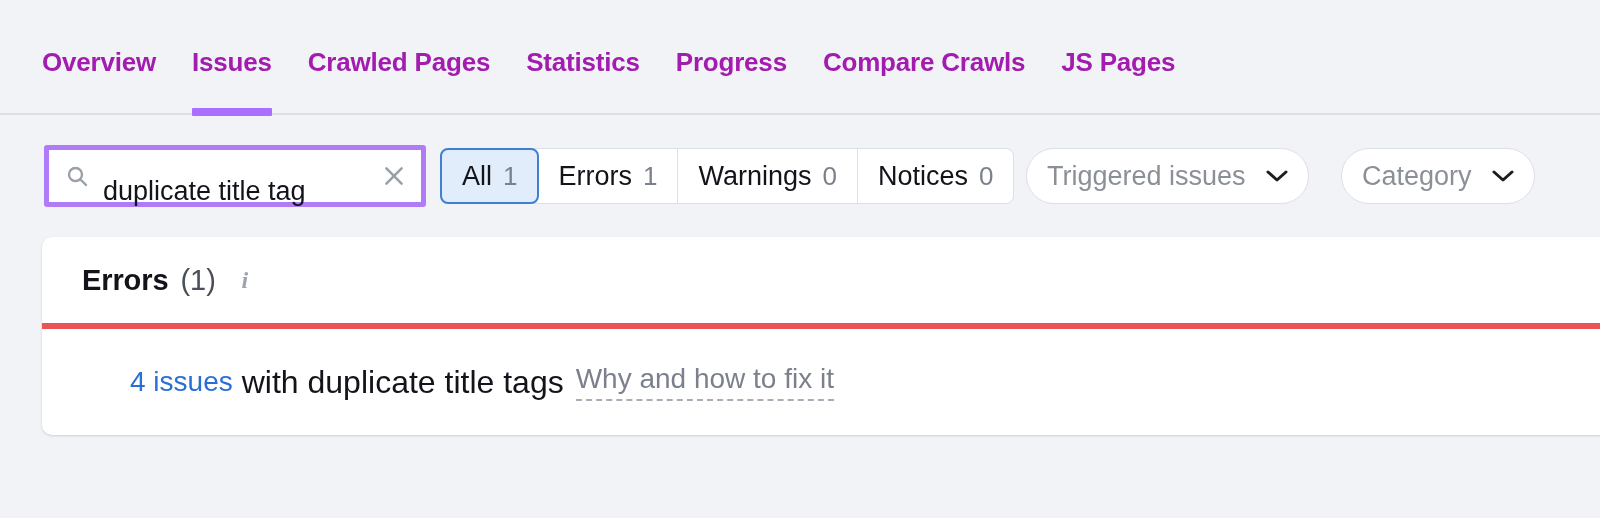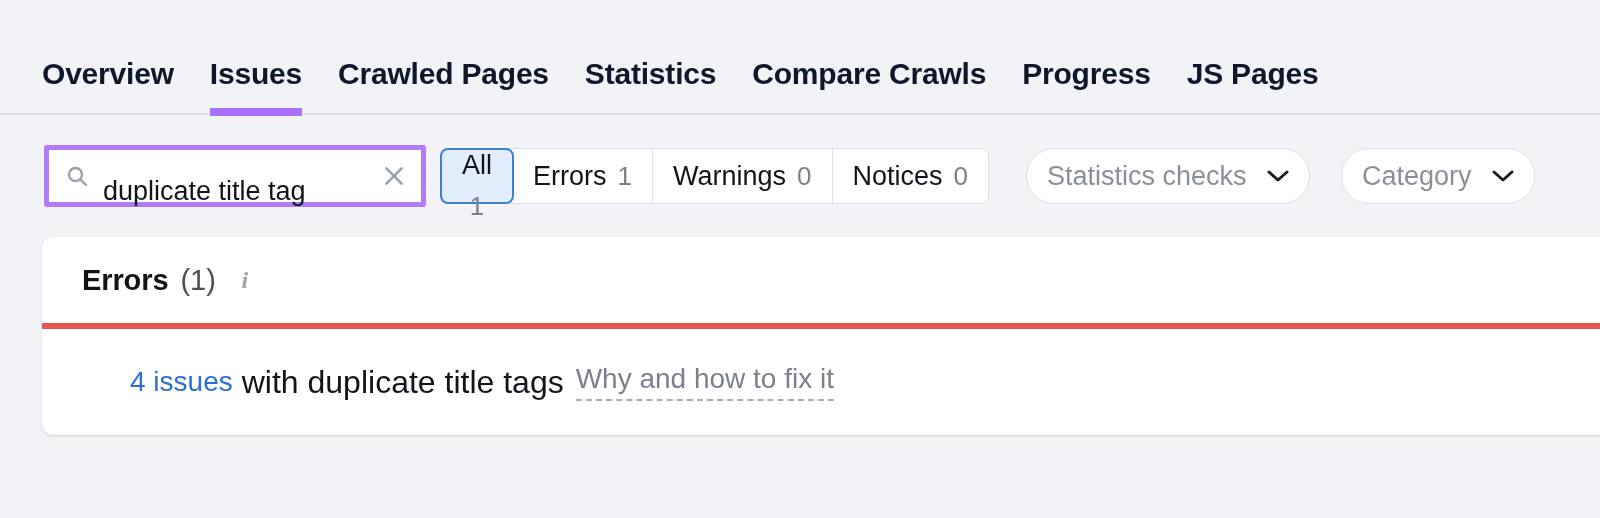--- a/index.html
+++ b/index.html
@@ -39,25 +39,25 @@
     position: absolute;
     left: 42px;
     bottom: 0;
     display: flex;
     align-items: flex-end;
     gap: 0;
   }
 
   .tab {
     position: relative;
-    padding: 0 18px 22px 18px;
-    font-size: 30px;
+    padding: 0 18px 34px 18px;
+    font-size: 26px;
     line-height: 34px;
     font-weight: 700;
-    color: #0f172a;
+    color: #a21caf;
     letter-spacing: -0.2px;
     cursor: pointer;
     white-space: nowrap;
   }
 
   .tab:first-child { padding-left: 0; }
 
   .tab.active::after {
     content: "";
     position: absolute;
@@ -165,21 +165,20 @@
     font-size: 26px;
   }
 
   .seg.active {
     background: #e2edfb;
     border: 2px solid #3f7fd4;
     border-radius: 8px;
     margin: -1px;
     z-index: 2;
     padding: 0 20px;
-    flex-direction: column;
   }
 
   
   .dropdown {
     position: absolute;
     top: 8px;
     height: 56px;
     display: flex;
     align-items: center;
     gap: 20px;
@@ -322,24 +321,24 @@
       <div class="tab active">
         <span>Issues</span>
       </div>
       <div class="tab">
         <span>Crawled Pages</span>
       </div>
       <div class="tab">
         <span>Statistics</span>
       </div>
       <div class="tab">
+        <span>Progress</span>
+      </div>
+      <div class="tab">
         <span>Compare Crawls</span>
-      </div>
-      <div class="tab">
-        <span>Progress</span>
       </div>
       <div class="tab">
         <span>JS Pages</span>
       </div>
     </div>
   </div>
 
   <div class="filterrow">
 
     <div class="search-wrap">
@@ -373,21 +372,21 @@
         <span>Warnings</span>
         <span class="count">0</span>
       </div>
       <div class="seg">
         <span>Notices</span>
         <span class="count">0</span>
       </div>
     </div>
 
     <div class="dropdown" id="dd-triggered">
-      <span>Statistics checks</span>
+      <span>Triggered issues</span>
       <span class="chev">
         <svg width="22" height="14" viewBox="0 0 22 14" fill="none" stroke="currentColor" stroke-width="3" stroke-linecap="round" stroke-linejoin="round">
           <polyline points="2,3 11,11 20,3"></polyline>
         </svg>
       </span>
     </div>
 
     <div class="dropdown" id="dd-category">
       <span>Category</span>
       <span class="chev">

